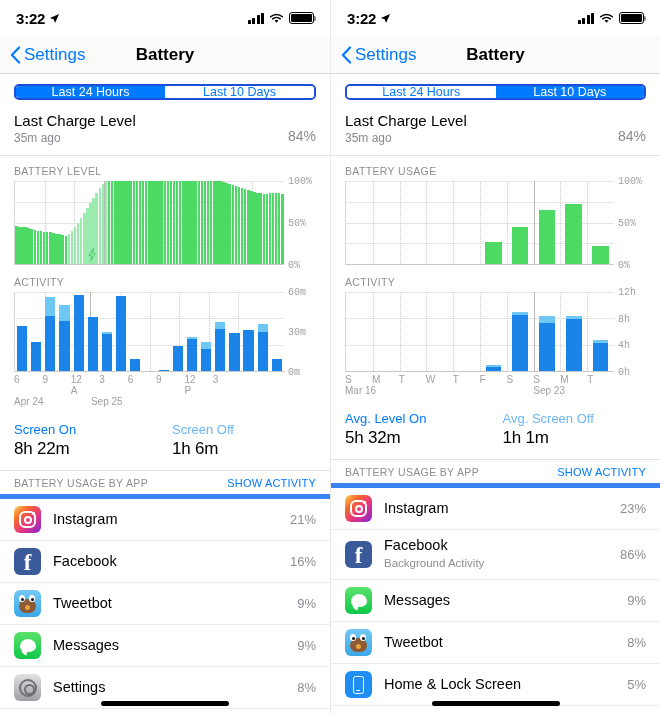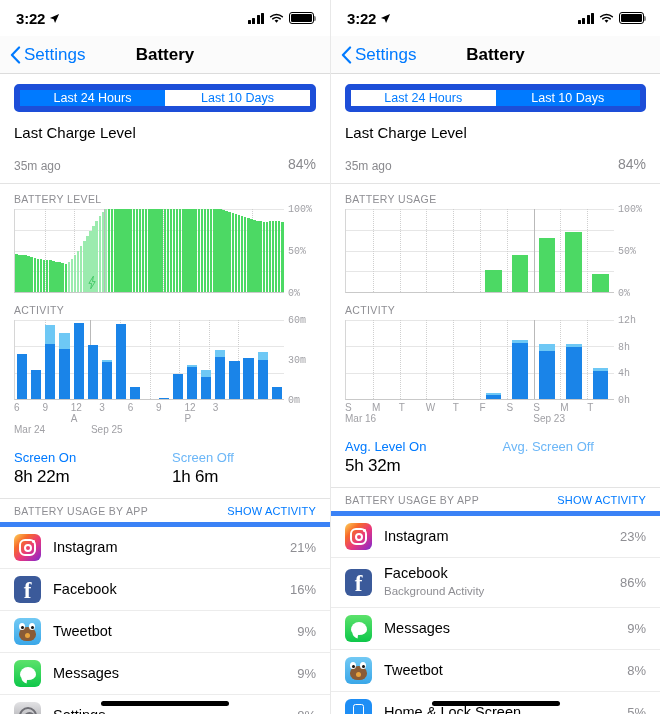--- a/index.html
+++ b/index.html
@@ -38,35 +38,35 @@
   .back { display:flex; align-items:center; color:#007aff; font-size:17px; cursor:pointer; }
   .chev { width:11px; height:18px; margin-right:3px; }
   .nav-title {
     position:absolute; left:0; right:0; text-align:center;
     font-size:17px; font-weight:600; pointer-events:none;
   }
 
   
   .seg-wrap { padding:10px 14px 9px; }
   .seg {
-    display:flex; border:6px solid #1d4ed8; border-radius:5px; overflow:hidden; height:28px;
+    display:flex; border:2px solid #1d4ed8; border-radius:5px; overflow:hidden; height:16px;
   }
   .seg div {
     flex:1; display:flex; align-items:center; justify-content:center;
     font-size:12.5px; color:#007aff; cursor:pointer; background:#fff;
   }
   .seg div.active { background:#007aff; color:#fff; }
 
   
   .charge-row {
     padding:2px 14px 10px; display:flex; align-items:flex-start;
     justify-content:space-between; border-bottom:1px solid #e3e3e3;
   }
   .charge-title { font-size:15px; font-weight:500; line-height:19px; }
-  .charge-sub { font-size:12px; color:#8a8a8e; margin-top:17px; }
+  .charge-sub { font-size:12px; color:#8a8a8e; margin-top:1px; }
   .charge-pct { font-size:14px; color:#8a8a8e; align-self:flex-end; padding-bottom:1px; }
 
   
   .chart-sec { padding:9px 14px 0 14px; }
   .chart-head { font-size:10.5px; color:#8e8e93; letter-spacing:.35px; margin-bottom:4px; }
   .chart-body { display:flex; }
   .plot {
     position:relative; flex:1; height:84px;
     border-left:1px solid #d6d6d6; border-bottom:1px solid #c9c9c9;
   }
@@ -477,21 +477,21 @@
               <span></span>
               <span>12 P</span>
               <span></span>
               <span>3</span>
               <span></span>
               <span></span>
               <span></span>
               <span></span>
             </div>
           <div class="datelab">
-            <span style="left:0">Mar 24</span>
+            <span style="left:0">Apr 24</span>
             <span style="left:28.5%">Sep 25</span>
           </div>
         </div>
         <div class="yaxis">
           <span style="top:0">60m</span>
           <span style="top:40px">30m</span>
           <span style="top:80px">0m</span>
         </div>
       </div>
     </div>
@@ -785,20 +785,21 @@
       </div>
     </div>
 
     <div class="screen-row">
       <div class="screen-col">
         <div class="sc-lab">Avg. Level On</div>
         <div class="sc-val">5h 32m</div>
       </div>
       <div class="screen-col b">
         <div class="sc-lab dim">Avg. Screen Off</div>
+        <div class="sc-val">1h 1m</div>
       </div>
     </div>
 
     <div class="list-head">
       <span class="lh">BATTERY USAGE BY APP</span>
       <span class="sa">SHOW ACTIVITY</span>
     </div>
     <div id="R-apps">
         <div class="app-row">
           <div class="app-ico ic-instagram">

